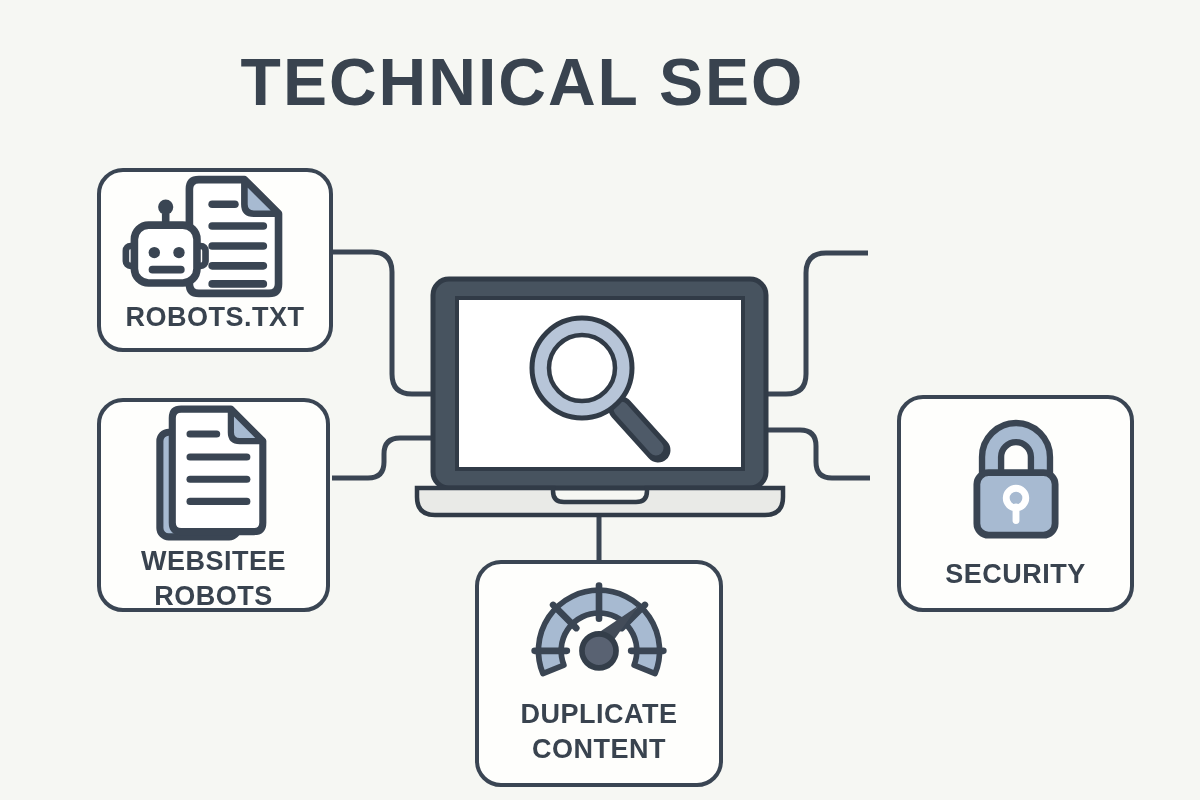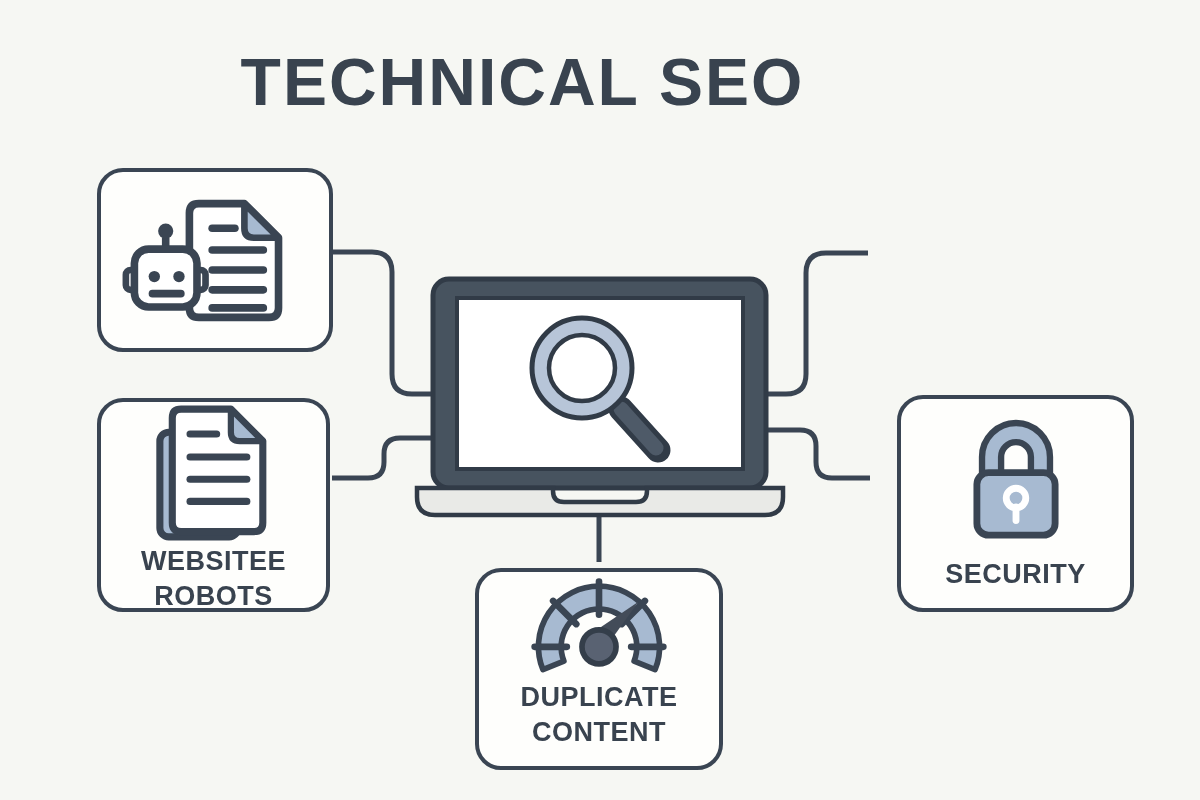--- a/index.html
+++ b/index.html
@@ -11,21 +11,21 @@
   .node{position:absolute;background:#fefefc;border:4px solid #3a4553;border-radius:26px;
         display:flex;flex-direction:column;align-items:center;justify-content:space-between;
         box-sizing:border-box;}
   .node .icon{display:flex;align-items:center;justify-content:center;flex:1;}
   .node .label{font-size:27px;font-weight:bold;letter-spacing:0.5px;color:#39434f;
                text-align:center;line-height:1.3;padding:0 10px 16px 10px;}
   #node-robots   {left:97px;  top:168px; width:236px; height:184px;}
   #node-sitemap  {left:870px; top:165px; width:235px; height:188px;}
   #node-speed    {left:97px;  top:398px; width:233px; height:214px;}
   #node-security {left:868px; top:395px; width:237px; height:217px;margin-left:29px;}
-  #node-duplicate{left:475px; top:560px; width:248px; height:202px;margin-top:8px;}
+  #node-duplicate{left:475px; top:560px; width:248px; height:227px;}
 </style>
 </head>
 <body>
 
 <div class="stage">
 
   <svg class="canvas" viewBox="0 0 1200 800">
     <g stroke="#3a4553" stroke-width="5" fill="none">
       <path d="M333 252 H372 Q392 252 392 272 V374 Q392 394 412 394 H438"></path>
       <path d="M868 253 H826 Q806 253 806 273 V374 Q806 394 786 394 H762"></path>
@@ -65,20 +65,21 @@
         <line x1="43" y1="56" x2="43" y2="44" stroke="#3a4553" stroke-width="8"></line>
         <circle cx="43" cy="37" r="8" fill="#3a4553"></circle>
         <rect x="1" y="78" width="12" height="21" rx="5" fill="#ffffff" stroke="#3a4553" stroke-width="7"></rect>
         <rect x="73" y="78" width="12" height="21" rx="5" fill="#ffffff" stroke="#3a4553" stroke-width="7"></rect>
         <rect x="10" y="56" width="66" height="61" rx="15" fill="#ffffff" stroke="#3a4553" stroke-width="8"></rect>
         <circle cx="31" cy="85" r="6" fill="#3a4553"></circle>
         <circle cx="57" cy="85" r="6" fill="#3a4553"></circle>
         <line x1="29" y1="103" x2="59" y2="103" stroke="#3a4553" stroke-width="8" stroke-linecap="round"></line>
       </svg>
     </div>
+    <div class="label">ROBOTS.TXT</div>
   </div>
 
 
   <div class="node" id="node-speed">
     <div class="icon">
       <svg width="140" height="142" viewBox="0 0 150 160">
         <rect x="14" y="34" width="88" height="118" rx="10" fill="#a7bad1" stroke="#3a4553" stroke-width="8"></rect>
         <path d="M38 8 H94 L130 44 V136 Q130 146 120 146 H38 Q28 146 28 136 V18 Q28 8 38 8 Z" fill="#ffffff" stroke="#3a4553" stroke-width="8" stroke-linejoin="round"></path>
         <path d="M94 8 L130 44 H104 Q94 44 94 34 Z" fill="#a7bad1" stroke="#3a4553" stroke-width="7" stroke-linejoin="round"></path>
         <g stroke="#3a4553" stroke-width="8" stroke-linecap="round">

